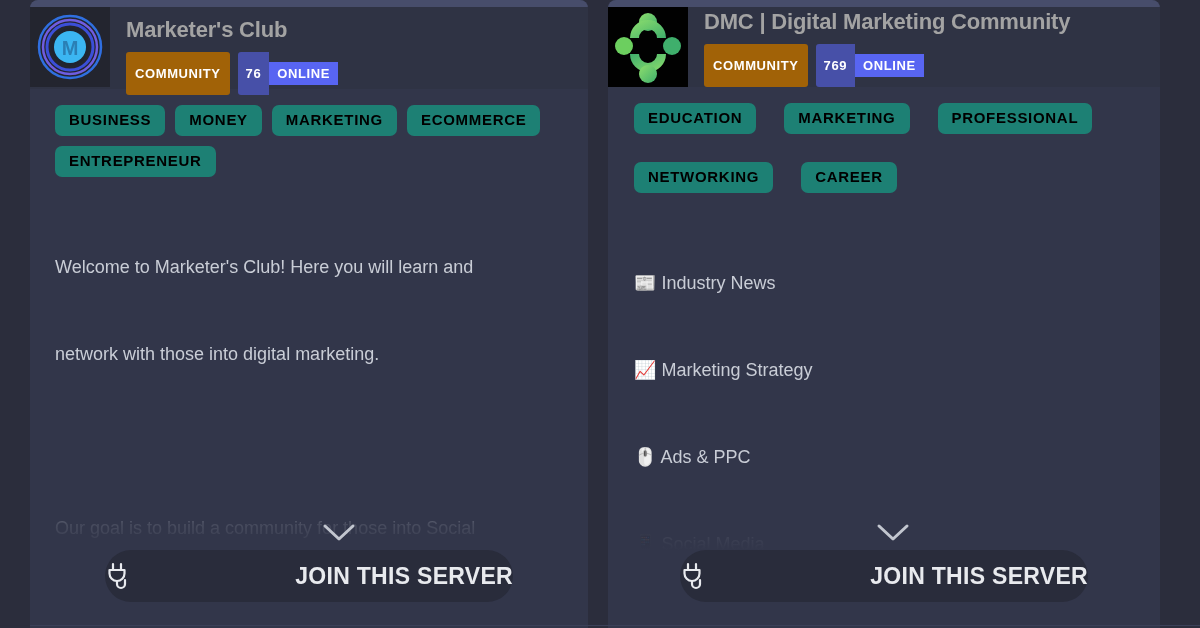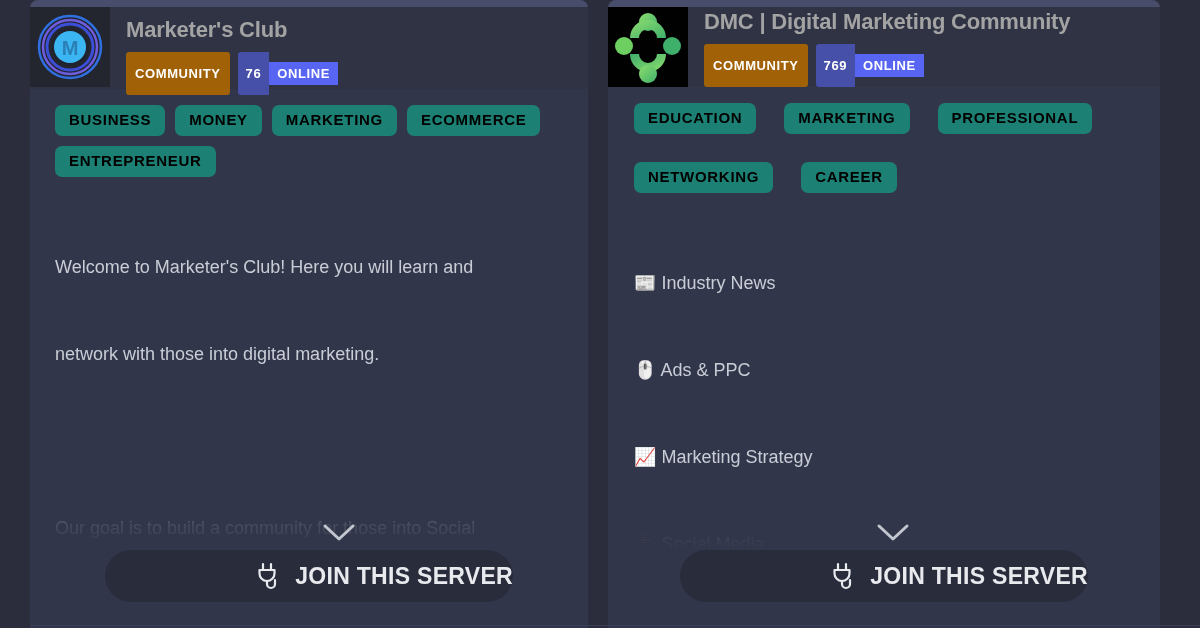--- a/index.html
+++ b/index.html
@@ -130,21 +130,21 @@
     padding: 0 0 26px 0;
     display: flex;
     justify-content: center;
   }
   .join-btn {
     width: 408px; height: 52px;
     background: #292c3b;
     border-radius: 26px;
     display: flex;
     align-items: center;
-    justify-content: flex-end;
+    justify-content: space-between;
     gap: 14px;
     cursor: pointer;
     border: none;
   }
   .join-label {
     color: #e8eaee;
     font-size: 23px;
     font-weight: bold;
     letter-spacing: 0.3px;
   }
@@ -261,22 +261,22 @@
       <span class="tag">EDUCATION</span>
       <span class="tag">MARKETING</span>
       <span class="tag">PROFESSIONAL</span>
       <span class="tag">NETWORKING</span>
       <span class="tag">CAREER</span>
     </div>
 
     <div class="desc-wrap">
       <div class="desc">
         <div class="row"><span class="emoji">📰</span> <span>Industry News</span></div>
+        <div class="row"><span class="emoji">📈</span> <span>Marketing Strategy</span></div>
         <div class="row"><span class="emoji">🖱️</span> <span>Ads &amp; PPC</span></div>
-        <div class="row"><span class="emoji">📈</span> <span>Marketing Strategy</span></div>
         <div class="row"><span class="emoji">📱</span> <span>Social Media</span></div>
         
         
         
         
         
         
       </div>
       <div class="fade"></div>
       <svg class="chevron" viewBox="0 0 34 20">

